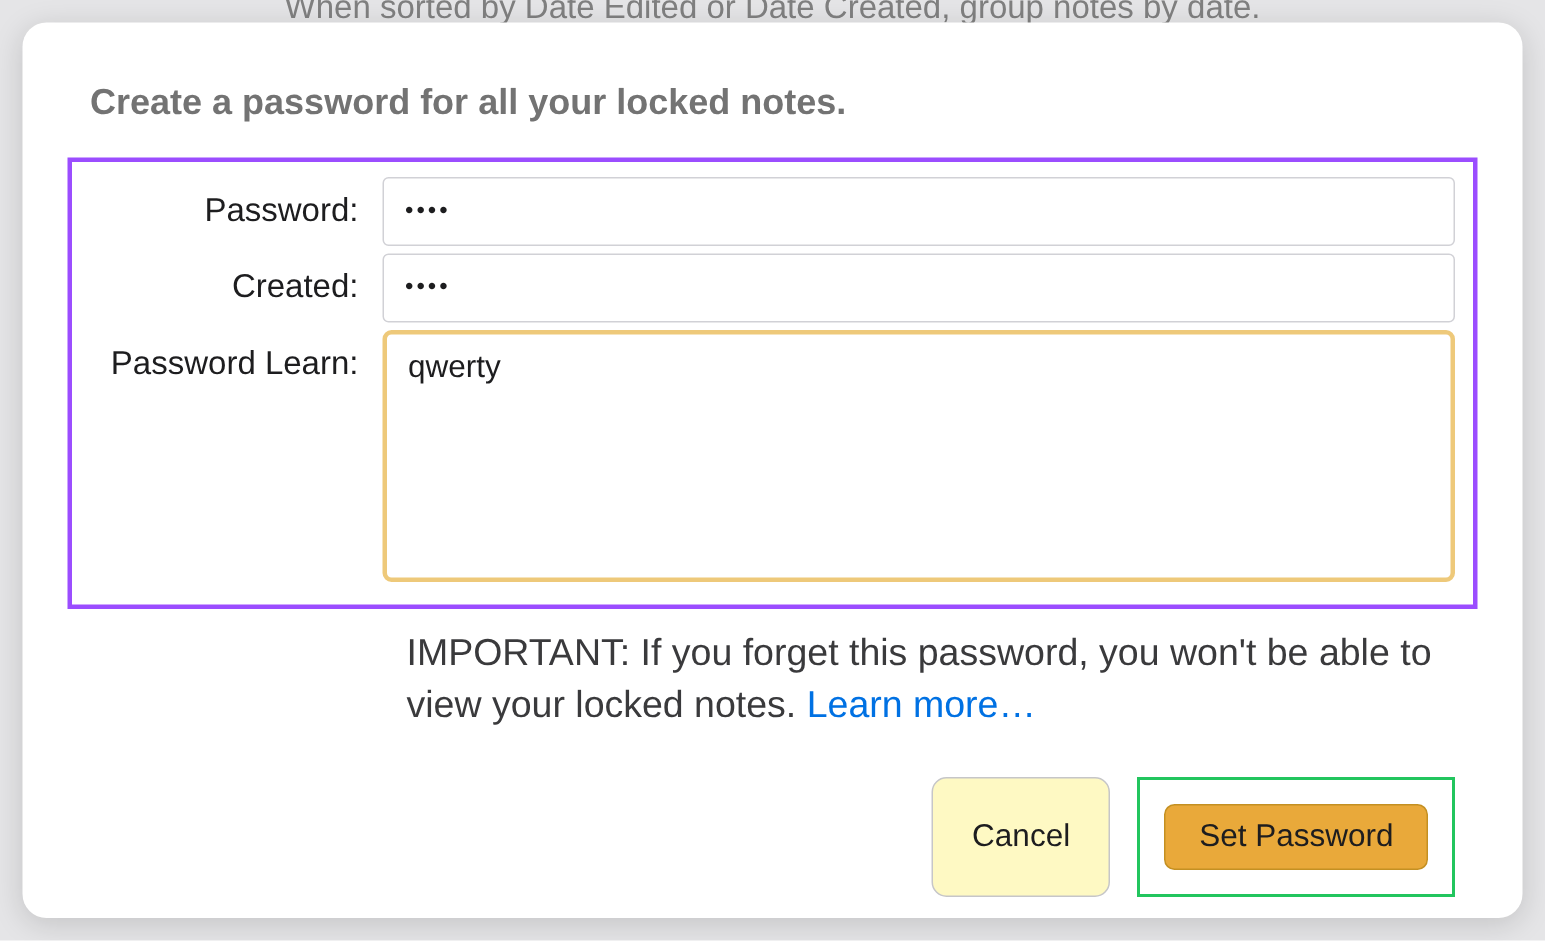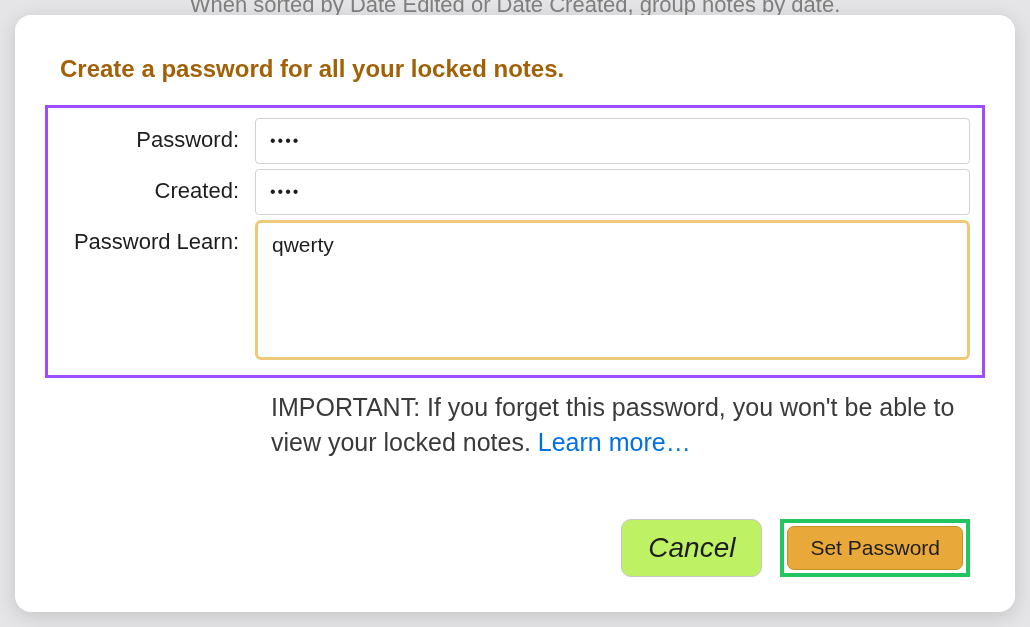--- a/index.html
+++ b/index.html
@@ -39,21 +39,21 @@
       border-radius: 16px;
       box-shadow: 0 4px 20px rgba(0,0,0,0.15);
       padding: 40px 45px 35px 45px;
       display: flex;
       flex-direction: column;
     }
 
     .heading {
       font-size: 24px;
       font-weight: 700;
-      color: #a16207;
+      color: #737373;
       margin-bottom: 22px;
     }
 
     .form-highlight {
       border: 3px solid #9b4dff;
       padding: 10px 12px 15px 12px;
       margin-left: -15px;
       margin-right: -15px;
     }
 
@@ -94,21 +94,21 @@
     }
 
     .form-textarea {
       flex: 1;
       border: 3px solid #eec97a;
       border-radius: 6px;
       padding: 10px 14px;
       font-size: 21px;
       color: #1d1d1f;
       background: #ffffff;
-      height: 140px;
+      height: 168px;
       resize: none;
       font-family: inherit;
     }
 
     .important-note {
       margin-left: 211px;
       margin-top: 12px;
       font-size: 25px;
       color: #3a3a3c;
       line-height: 1.4;
@@ -121,34 +121,33 @@
 
     .button-row {
       margin-top: auto;
       padding-top: 30px;
       display: flex;
       justify-content: flex-end;
       gap: 18px;
     }
 
     .btn {
-      font-size: 28px;
+      font-size: 21px;
       padding: 9px 26px;
       border-radius: 10px;
       border: 1px solid #c6c6c8;
-      background: #bef264;
+      background: #fef9c3;
       cursor: pointer;
       font-family: inherit;
       color: #1d1d1f;
-      font-style: italic;
     }
 
     .btn-primary-wrap {
-      border: 4px solid #22c55e;
-      padding: 3px;
+      border: 2px solid #22c55e;
+      padding: 16px;
       display: inline-block;
     }
 
     .btn-primary {
       font-size: 21px;
       padding: 9px 22px;
       border: 1px solid #c49022;
       border-radius: 7px;
       background: #e9a93a;
       cursor: pointer;

